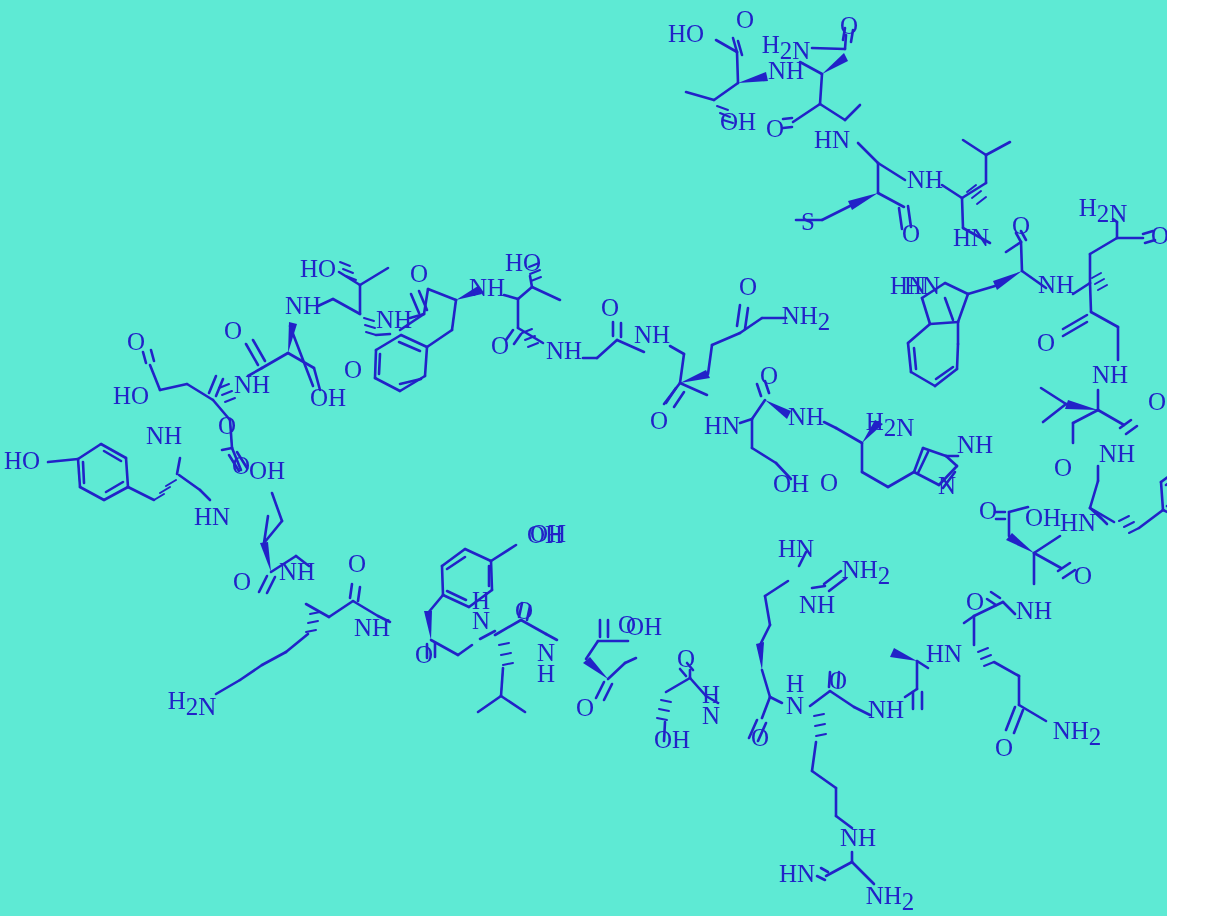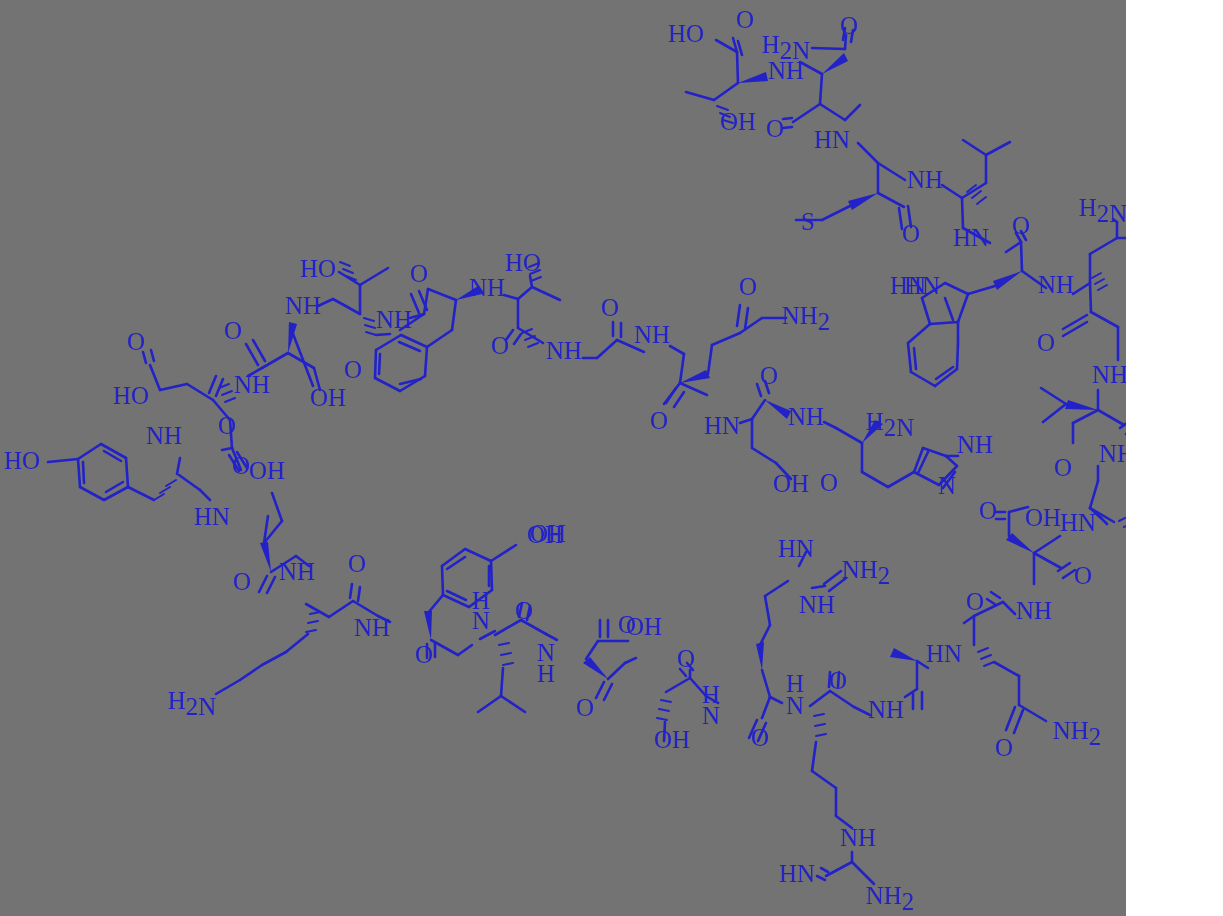--- a/index.html
+++ b/index.html
@@ -1,18 +1,18 @@
 <!DOCTYPE html>
 <html><head>
 <meta charset="utf-8">
 <title>Peptide Structure</title>
 <style>
   html,body{margin:0;padding:0;background:#ffffff;}
   body{font-family:"Liberation Serif", serif;}
-  #canvas-wrap{position:relative;width:1126px;height:916px;background:#737373;overflow:hidden;}
+  #canvas-wrap{position:relative;width:1126px;height:916px;background:#5eead4;overflow:hidden;padding-left:41px;}
   svg#mol{position:absolute;left:0;top:0;width:1223px;height:916px;display:block;}
   .bond{stroke:#2222c8;stroke-width:2.6;fill:none;stroke-linecap:round;stroke-linejoin:round;}
   .wedge{fill:#2222c8;stroke:none;}
   .hash{stroke:#2222c8;stroke-width:2.0;stroke-linecap:round;}
   text.atom{fill:#2222c8;font-family:"Liberation Serif", serif;font-size:25px;font-weight:400;}
   .lbl{dominant-baseline:middle;}
 </style>
 </head>
 <body>
 

